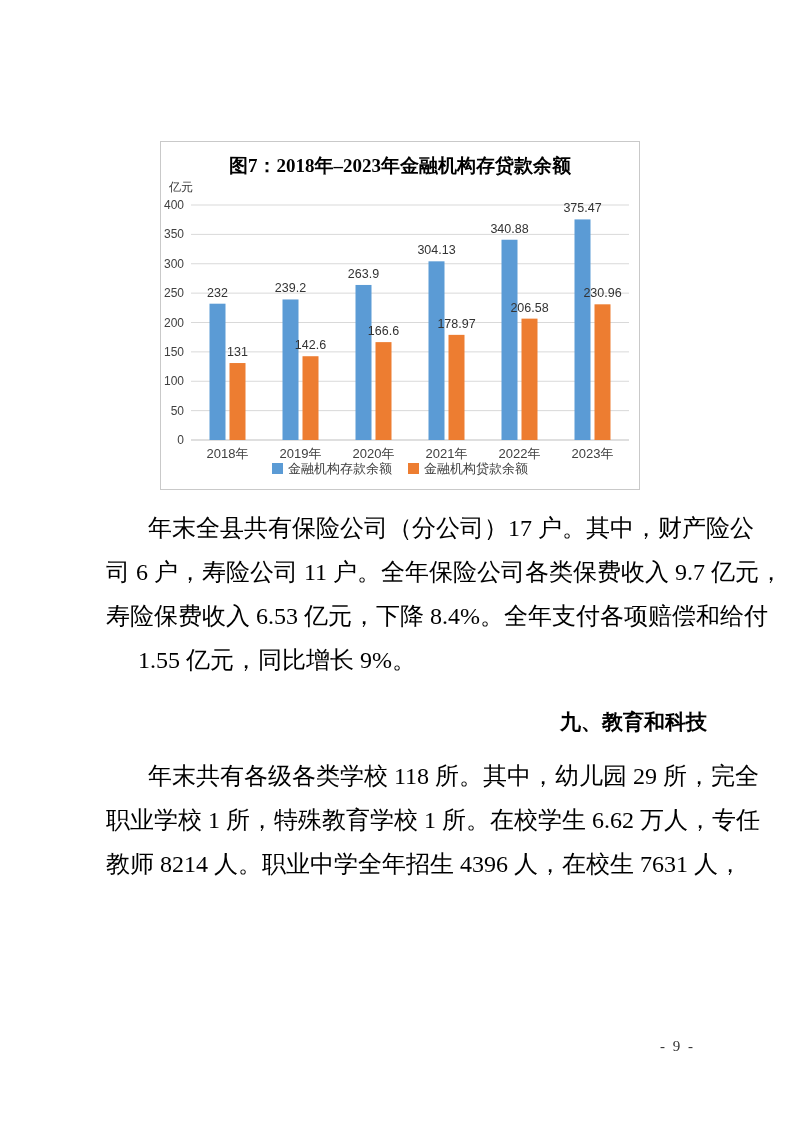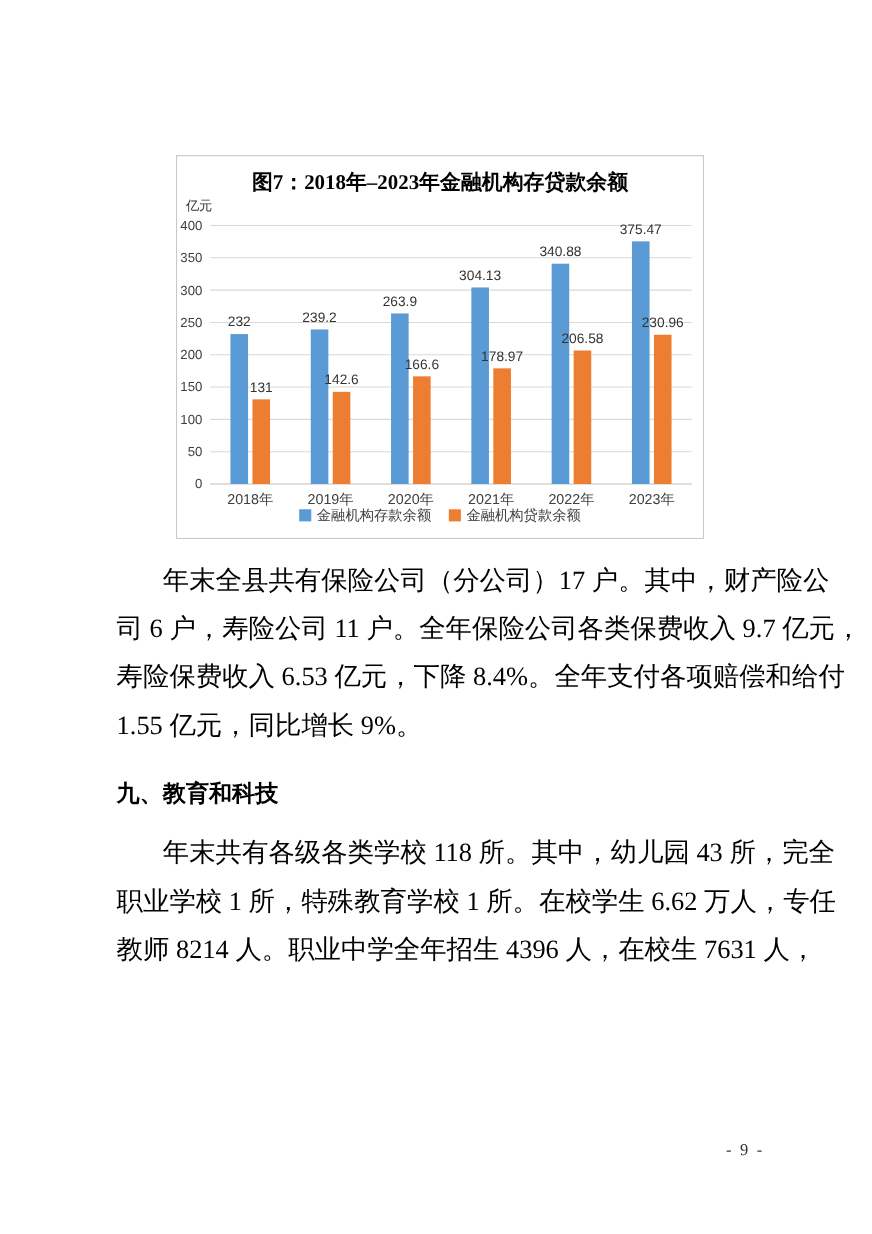--- a/index.html
+++ b/index.html
@@ -35,27 +35,27 @@
     font-size: 24px;
     line-height: 44px;
     height: 44px;
     text-align: justify;
     text-align-last: justify;
     text-justify: inter-character;
     white-space: nowrap;
     font-family: "Liberation Serif", serif;
   }
   .para .line.first { text-indent: 42px; }
-  .para .line.last { text-align: left; text-align-last: left; }
+  .para .line.last { text-align: left; text-align-last: left; margin-left: 32px; }
   .section-heading {
     margin-top: 18px;
     margin-bottom: 10px;
     height: 44px;
     line-height: 44px;
-    text-align: left;
+    text-align: right;
     font-size: 21px;
     font-weight: bold;
     font-family: "Liberation Sans", sans-serif;
     color: #000000;
   }
   
   .page-footer {
     position: absolute;
     top: 1038px;
     right: 98px;
@@ -131,21 +131,21 @@
 
   <main class="text-block">
     <div id="para-1" class="para">
         <div class="line first">年末全县共有保险公司（分公司）17 户。其中，财产险公</div>
         <div class="line">司 6 户，寿险公司 11 户。全年保险公司各类保费收入 9.7 亿元，</div>
         <div class="line">寿险保费收入 6.53 亿元，下降 8.4%。全年支付各项赔偿和给付</div>
         <div class="line last">1.55 亿元，同比增长 9%。</div>
       </div>
     <h2 class="section-heading">九、教育和科技</h2>
     <div id="para-2" class="para">
-        <div class="line first">年末共有各级各类学校 118 所。其中，幼儿园 43 所，完全</div>
+        <div class="line first">年末共有各级各类学校 118 所。其中，幼儿园 29 所，完全</div>
         <div class="line">职业学校 1 所，特殊教育学校 1 所。在校学生 6.62 万人，专任</div>
         <div class="line">教师 8214 人。职业中学全年招生 4396 人，在校生 7631 人，</div>
       </div>
   </main>
 
   <footer class="page-footer">
     <span>- 9 -</span>
   </footer>
 
 </div>

